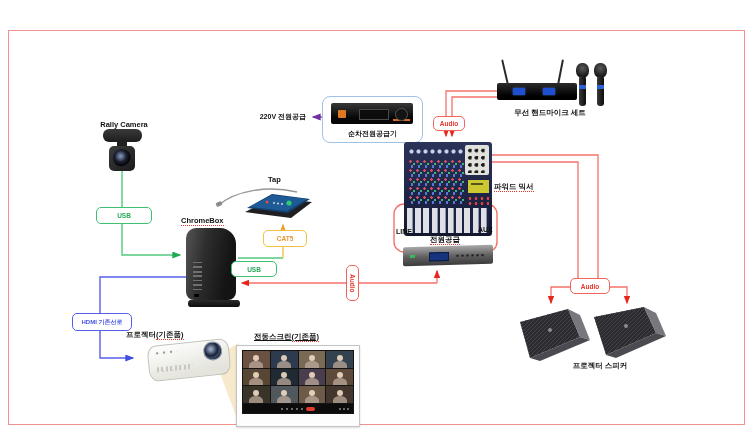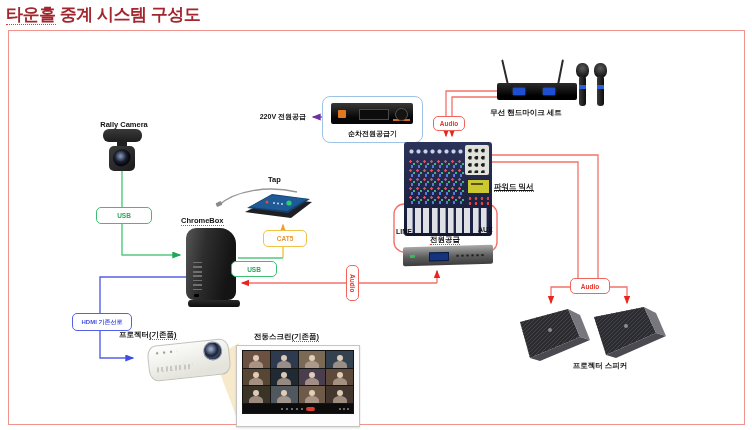--- a/index.html
+++ b/index.html
@@ -131,21 +131,20 @@
           display:flex;align-items:center;justify-content:center;gap:3px;}
   .vc-dot{width:2px;height:2px;border-radius:50%;background:#8a8a8a;}
   .vc-end{width:9px;height:4px;border-radius:2px;background:#e03c30;}
   .vc-side{position:absolute;right:4px;display:flex;gap:2px;}
 </style>
 </head>
 <body>
 
 <div class="canvas">
 
-  <div class="abs title"><span class="sq">타운홀</span><span> 중계 시스템 구성도</span></div>
 
   <div class="abs frame"></div>
 
   <svg class="abs wires" viewBox="0 0 752 430">
     <defs>
       <marker id="mG" markerWidth="8" markerHeight="7" refX="5.5" refY="2.5" orient="auto">
           <path d="M0,0L6.5,2.5L0,5Z" fill="#1fa957"></path>
         </marker>
       <marker id="mO" markerWidth="8" markerHeight="7" refX="5.5" refY="2.5" orient="auto">
           <path d="M0,0L6.5,2.5L0,5Z" fill="#f0a030"></path>
@@ -241,31 +240,31 @@
   <div class="abs mic" style="left:576px;top:63px;">
     <div class="mic-head"></div>
       <div class="mic-body"></div>
       <div class="mic-band"></div>
   </div>
   <div class="abs mic" style="left:594px;top:63px;">
     <div class="mic-head"></div>
       <div class="mic-body"></div>
       <div class="mic-band"></div>
   </div>
-  <div class="abs dlabel center" style="left:476px;top:108px;width:100px;">무선 핸드마이크 세트</div>
+  <div class="abs dlabel center" style="left:500px;top:108px;width:100px;">무선 핸드마이크 세트</div>
 
   <div class="abs mixer">
     <div class="mx-knobs"></div>
     <div class="mx-panel"></div>
     <div class="mx-grid"></div>
     <div class="mx-lcd"></div>
     <div class="mx-red"></div>
     <div class="mx-faders"></div>
   </div>
-  <div class="abs dlabel" style="left:494px;top:182px;text-decoration:underline;"><span class="sq">파워드</span>&nbsp;<span class="sq">믹서</span></div>
+  <div class="abs dlabel" style="left:494px;top:182px;"><span class="sq">파워드</span>&nbsp;<span class="sq">믹서</span></div>
   <div class="abs tinylabel" style="left:396px;top:228px;">LINE</div>
   <div class="abs tinylabel" style="left:478px;top:226px;">AUX</div>
 
   <div class="abs dlabel" style="left:430px;top:235px;"><span class="sq">전원공급</span></div>
   <div class="abs echo">
     <div class="ec-led"></div>
     <div class="ec-scr"></div>
     <div class="ec-dots"></div>
   </div>
 
@@ -283,29 +282,29 @@
   </svg>
   <svg class="abs speaker" style="left:590px;top:303px;" viewBox="0 0 78 56">
     <polygon points="4,14 54,4 66,30 16,52" fill="#2c2c30"></polygon>
     <polygon points="4,14 54,4 66,30 16,52" fill="url(#gr1)"></polygon>
     <polygon points="54,4 66,10 76,33 66,30" fill="#77777d"></polygon>
     <polygon points="16,52 66,30 76,33 26,55" fill="#4a4a50"></polygon>
     <circle cx="36" cy="23" r="2" fill="#8d8d92"></circle>
   </svg>
   <div class="abs dlabel center" style="left:555px;top:361px;width:90px;">프로젝터 스피커</div>
 
-  <div class="abs dlabel" style="left:119px;top:330px;"><span>프로젝터</span><span class="sq">(기존품)</span></div>
+  <div class="abs dlabel" style="left:126px;top:330px;"><span>프로젝터</span><span class="sq">(기존품)</span></div>
   <div class="abs projector">
     <div class="pj-body"></div>
     <div class="pj-lens"></div>
     <div class="pj-dots"></div>
     <div class="pj-vent"></div>
   </div>
 
-  <div class="abs dlabel" style="left:254px;top:332px;"><span>전동스크린</span><span class="sq">(기존품)</span></div>
+  <div class="abs dlabel" style="left:254px;top:332px;text-decoration:underline;"><span>전동스크린</span><span class="sq">(기존품)</span></div>
   <div class="abs screen">
     <div class="vc">
       <div class="vc-grid">
           <div class="tile"></div>
           <div class="tile"></div>
           <div class="tile"></div>
           <div class="tile"></div>
           <div class="tile"></div>
           <div class="tile"></div>
           <div class="tile"></div>

